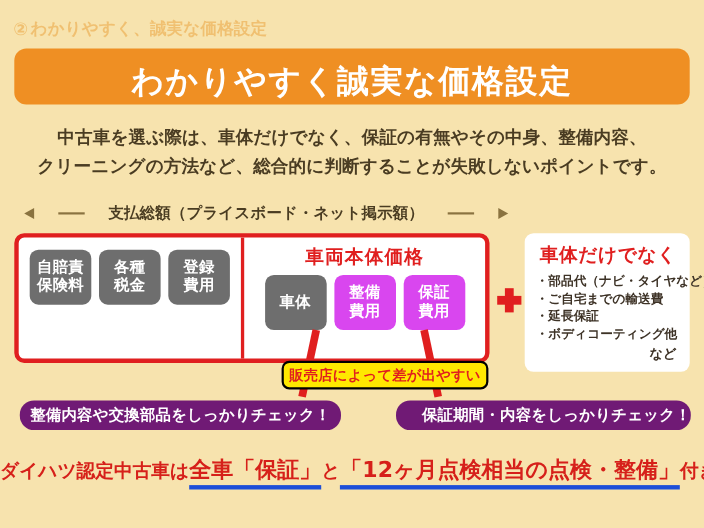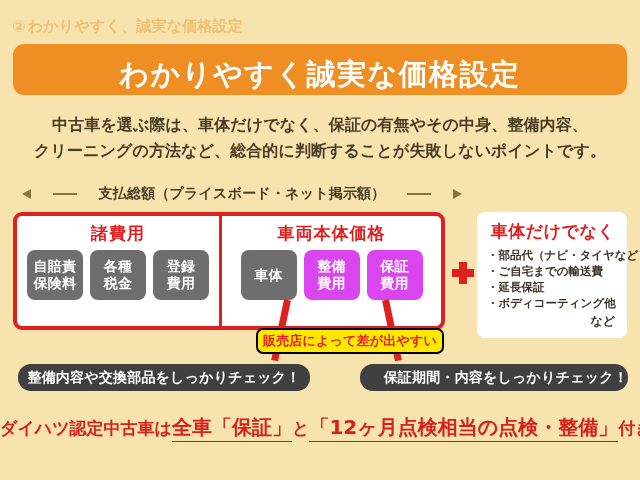--- a/index.html
+++ b/index.html
@@ -108,35 +108,35 @@
   
   .callout{
     position:absolute;left:256px;top:328px;width:188px;height:26px;
     background:#ffe800;border:2px solid #000000;border-radius:7px;box-sizing:border-box;
     display:flex;align-items:center;justify-content:center;
   }
   .callout .txt{color:#e01f1f;font-size:13px;font-weight:bold;white-space:nowrap;letter-spacing:.2px;}
 
   
   .check{
-    position:absolute;top:364px;height:27px;background:#404040;border-radius:13px;
+    position:absolute;top:364px;height:27px;background:#701a75;border-radius:13px;
     display:flex;align-items:center;justify-content:center;
   }
   .check .txt{color:#ffffff;font-size:14px;font-weight:bold;white-space:nowrap;letter-spacing:.2px;}
   .check.left{left:18px;width:292px;}
   .check.right{left:360px;width:268px;justify-content:flex-end;}
 
   
   .tagline{
     position:absolute;left:0;top:414px;width:640px;text-align:center;
     color:#d6201a;font-size:20px;font-weight:bold;white-space:nowrap;letter-spacing:0;
   }
   .tagline .small{font-size:17px;}
   .tagline .ul{
-    border-bottom:1px solid #1d4ed8;padding-bottom:2px;
+    border-bottom:4px solid #1d4ed8;padding-bottom:2px;
   }
 </style>
 </head>
 <body>
 
 <div id="page">
 
   <div class="eyebrow">
     <span class="num">②</span>
     <span>わかりやすく、誠実な価格設定</span>
@@ -155,21 +155,20 @@
     <span class="head-l"></span>
     <span class="line"></span>
     <span class="cap">支払総額（プライスボード・ネット掲示額）</span>
     <span class="line"></span>
     <span class="head-r"></span>
   </div>
 
   <div class="price-box">
 
     <div class="pb-sec left">
-      <div class="pb-head">諸費用</div>
       <div class="chips">
         <div class="chip grey">
           <span>自賠責</span>
           <span>保険料</span>
         </div>
         <div class="chip grey">
           <span>各種</span>
           <span>税金</span>
         </div>
         <div class="chip grey">

